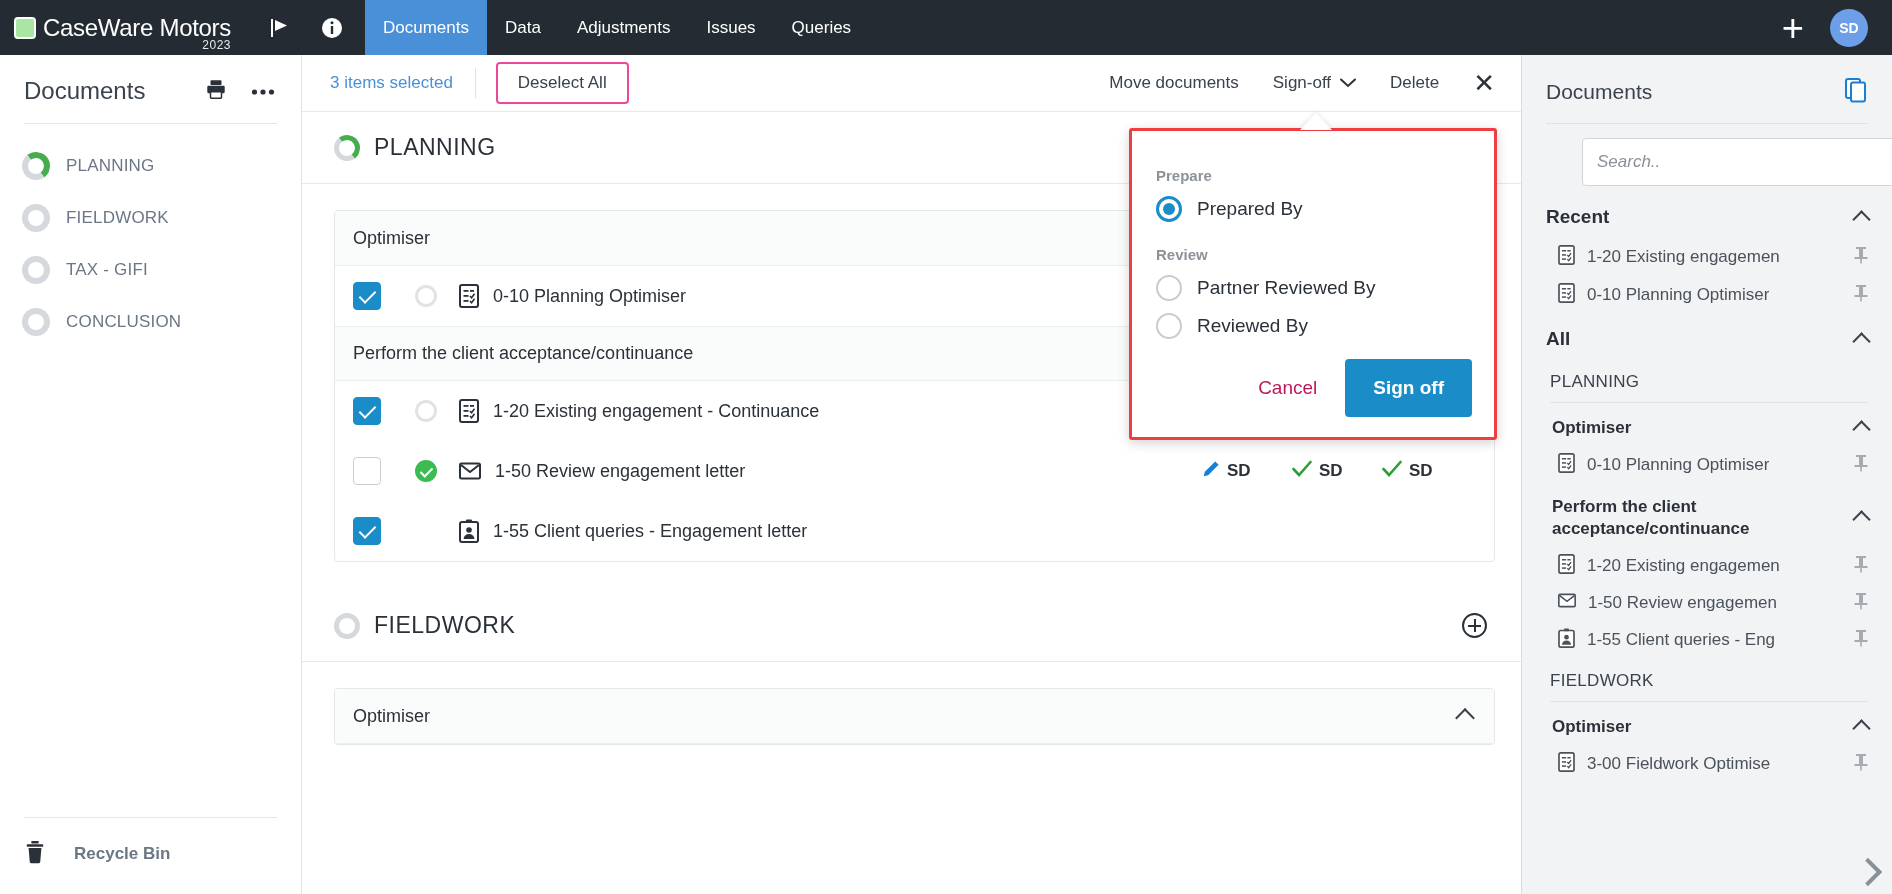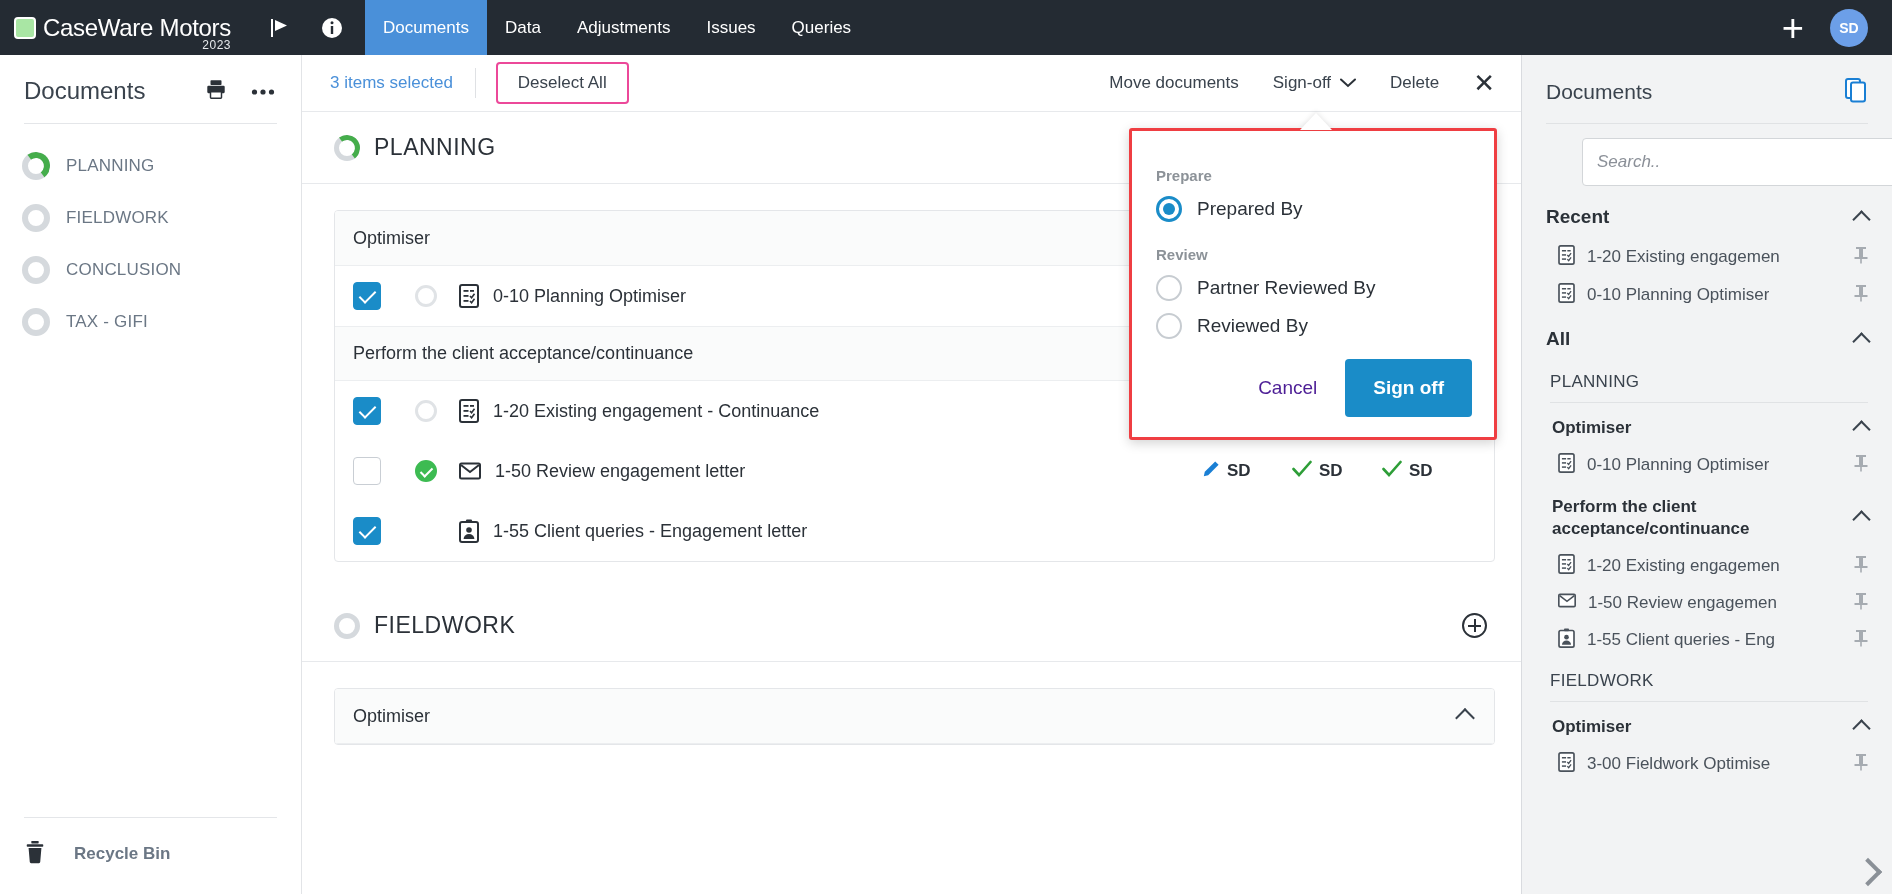--- a/index.html
+++ b/index.html
@@ -282,21 +282,21 @@
   }
   .radio.selected { border: 3px solid #1a8cc8; }
   .radio.selected::after {
     content:""; position: absolute; left: 4px; top: 4px;
     width: 12px; height: 12px; border-radius: 50%; background: #1a8cc8;
   }
   .radio-label { margin-left: 15px; font-size: 19px; color: #2b3138; }
   .pop-actions { display: flex; align-items: center; justify-content: flex-end; gap: 10px; margin-top: 14px; }
   .btn-cancel {
     background: transparent; border: none;
-    font-size: 19px; color: #4c1d95; cursor: pointer;
+    font-size: 19px; color: #be185d; cursor: pointer;
     padding: 12px 18px; font-family: inherit;
   }
   .btn-signoff {
     background: #1a8cc8; border: none; border-radius: 4px;
     color: #ffffff; font-size: 19px; font-weight: 700;
     padding: 18px 28px; cursor: pointer; font-family: inherit;
   }
 </style>
 </head>
 <body>
@@ -368,25 +368,25 @@
         <div class="stage-item">
           <div class="ring partial"></div>
           <div class="stage-label">PLANNING</div>
         </div>
         <div class="stage-item">
           <div class="ring"></div>
           <div class="stage-label">FIELDWORK</div>
         </div>
         <div class="stage-item">
           <div class="ring"></div>
-          <div class="stage-label">CONCLUSION</div>
+          <div class="stage-label">TAX - GIFI</div>
         </div>
         <div class="stage-item">
           <div class="ring"></div>
-          <div class="stage-label">TAX - GIFI</div>
+          <div class="stage-label">CONCLUSION</div>
         </div>
       </div>
 
       <div class="recycle-wrap">
         <span>
           <svg width="22" height="24" viewBox="0 0 24 26" fill="#2b3138">
             <rect x="8" y="1" width="8" height="2.6" rx="0.6"></rect>
             <rect x="3" y="4.5" width="18" height="2.8" rx="0.8"></rect>
             <path d="M5 8.5 h14 l-1.3 15.5 a1.4 1.4 0 0 1 -1.4 1.2 h-8.6 a1.4 1.4 0 0 1 -1.4 -1.2 Z"></path>
           </svg>

